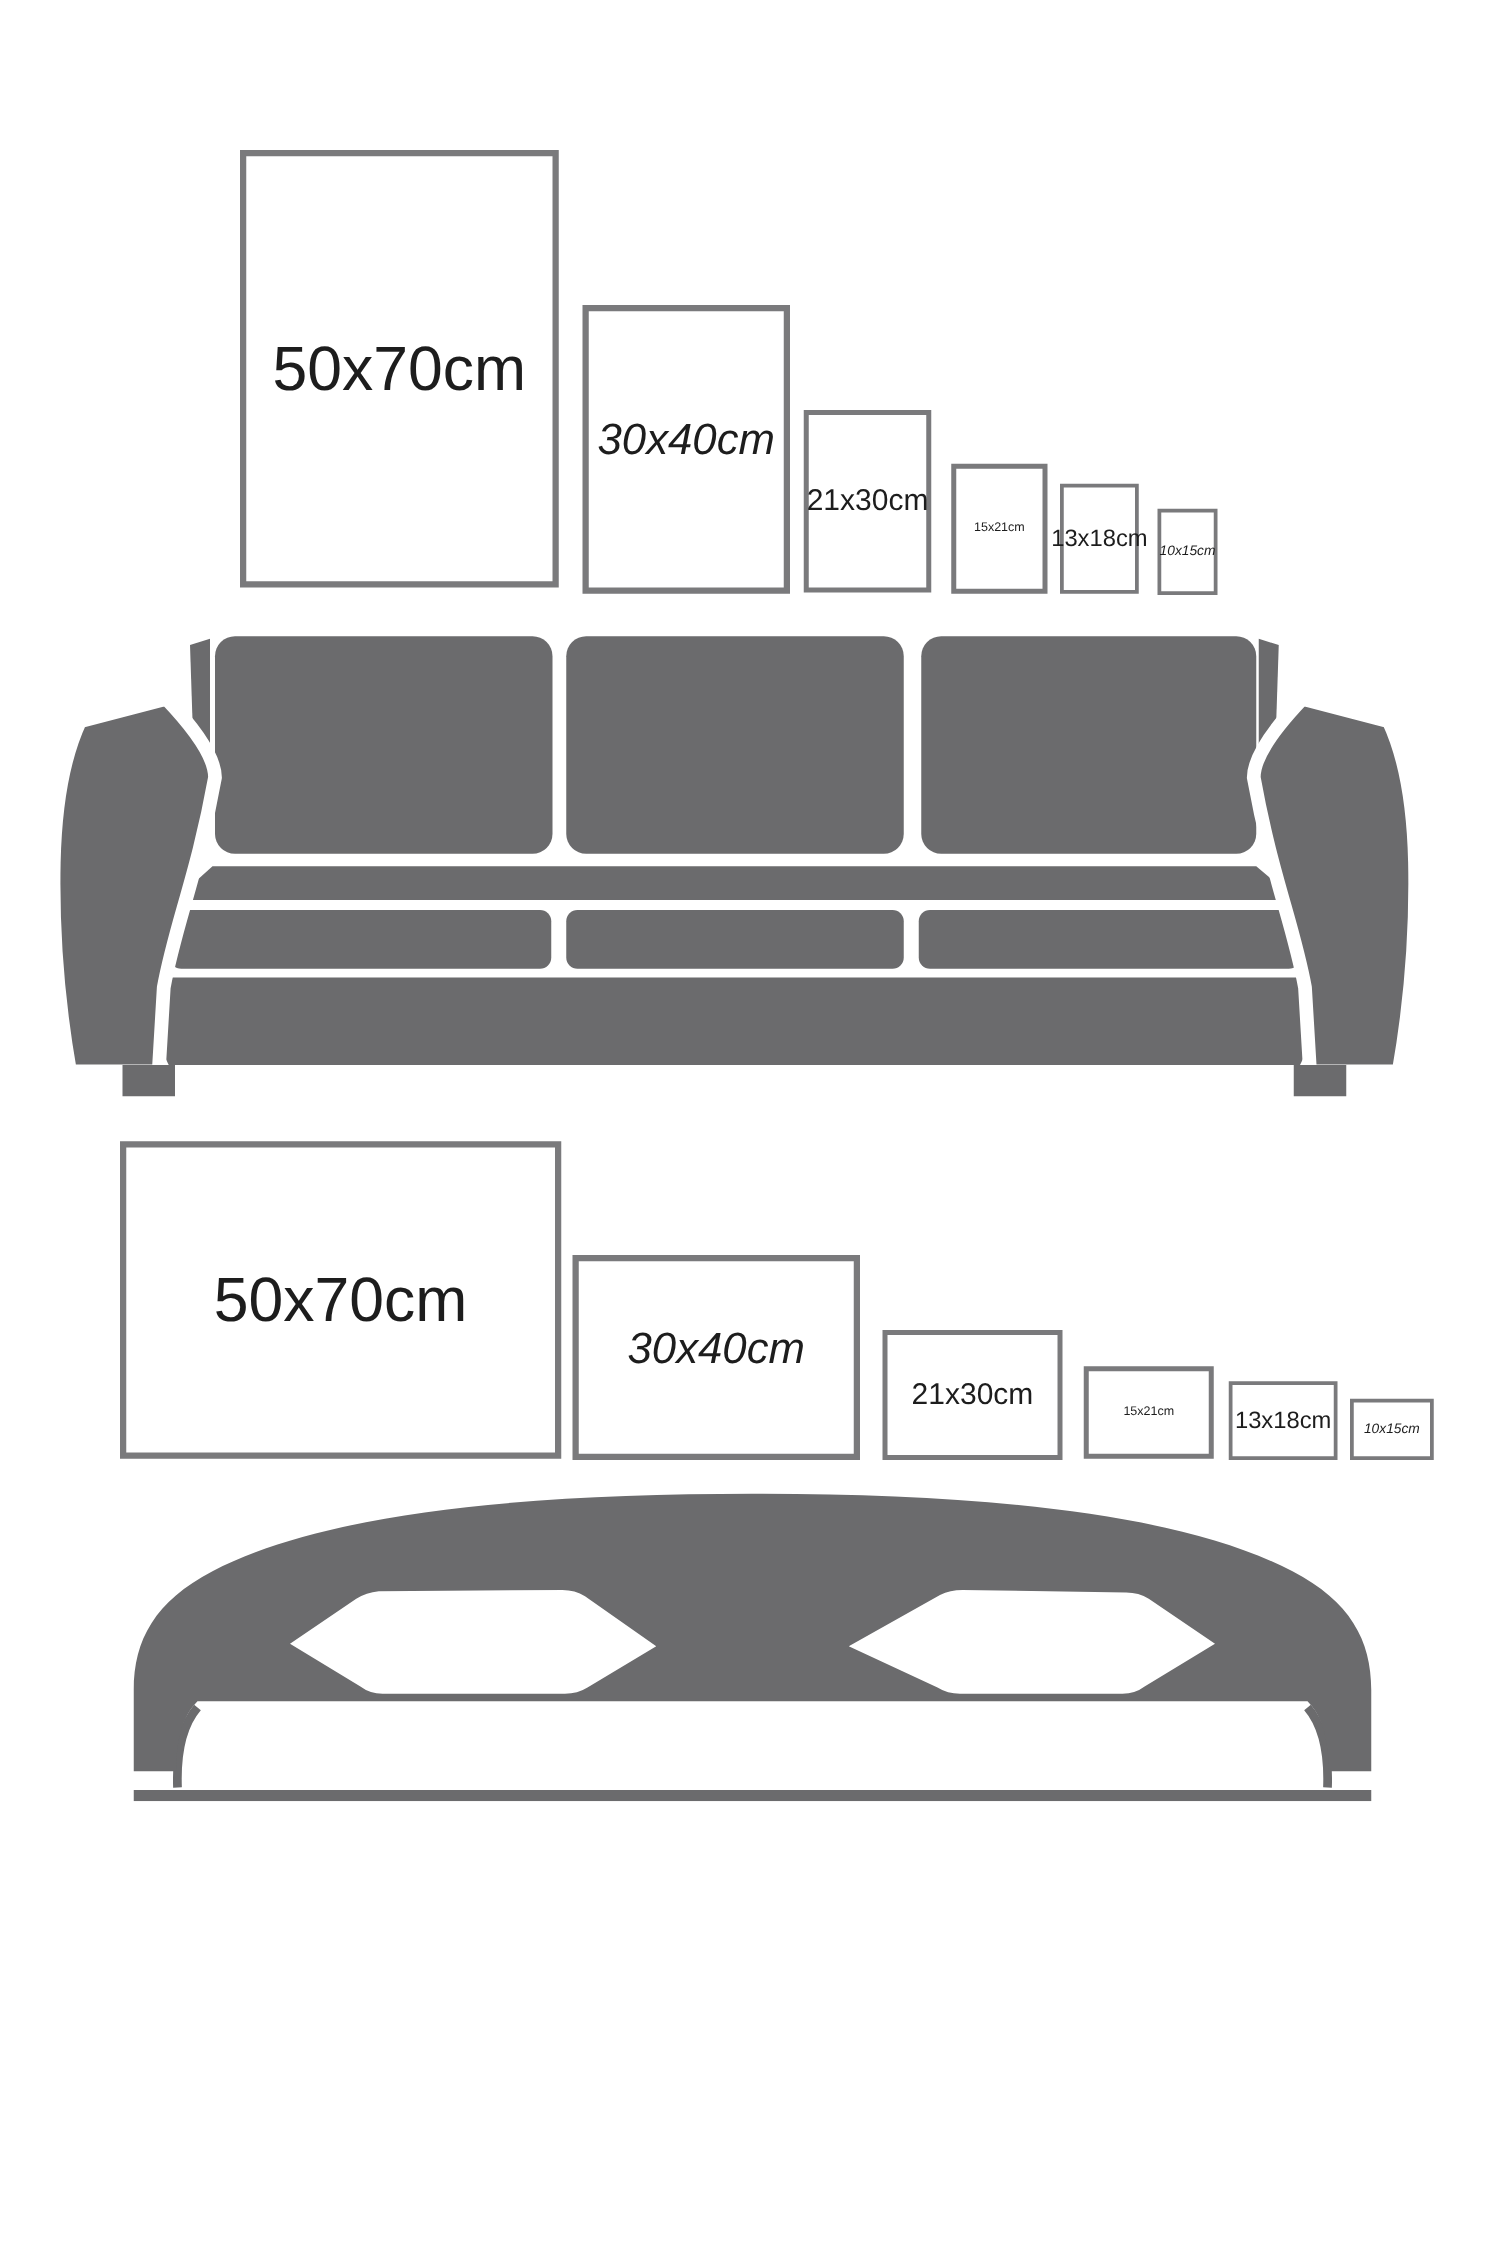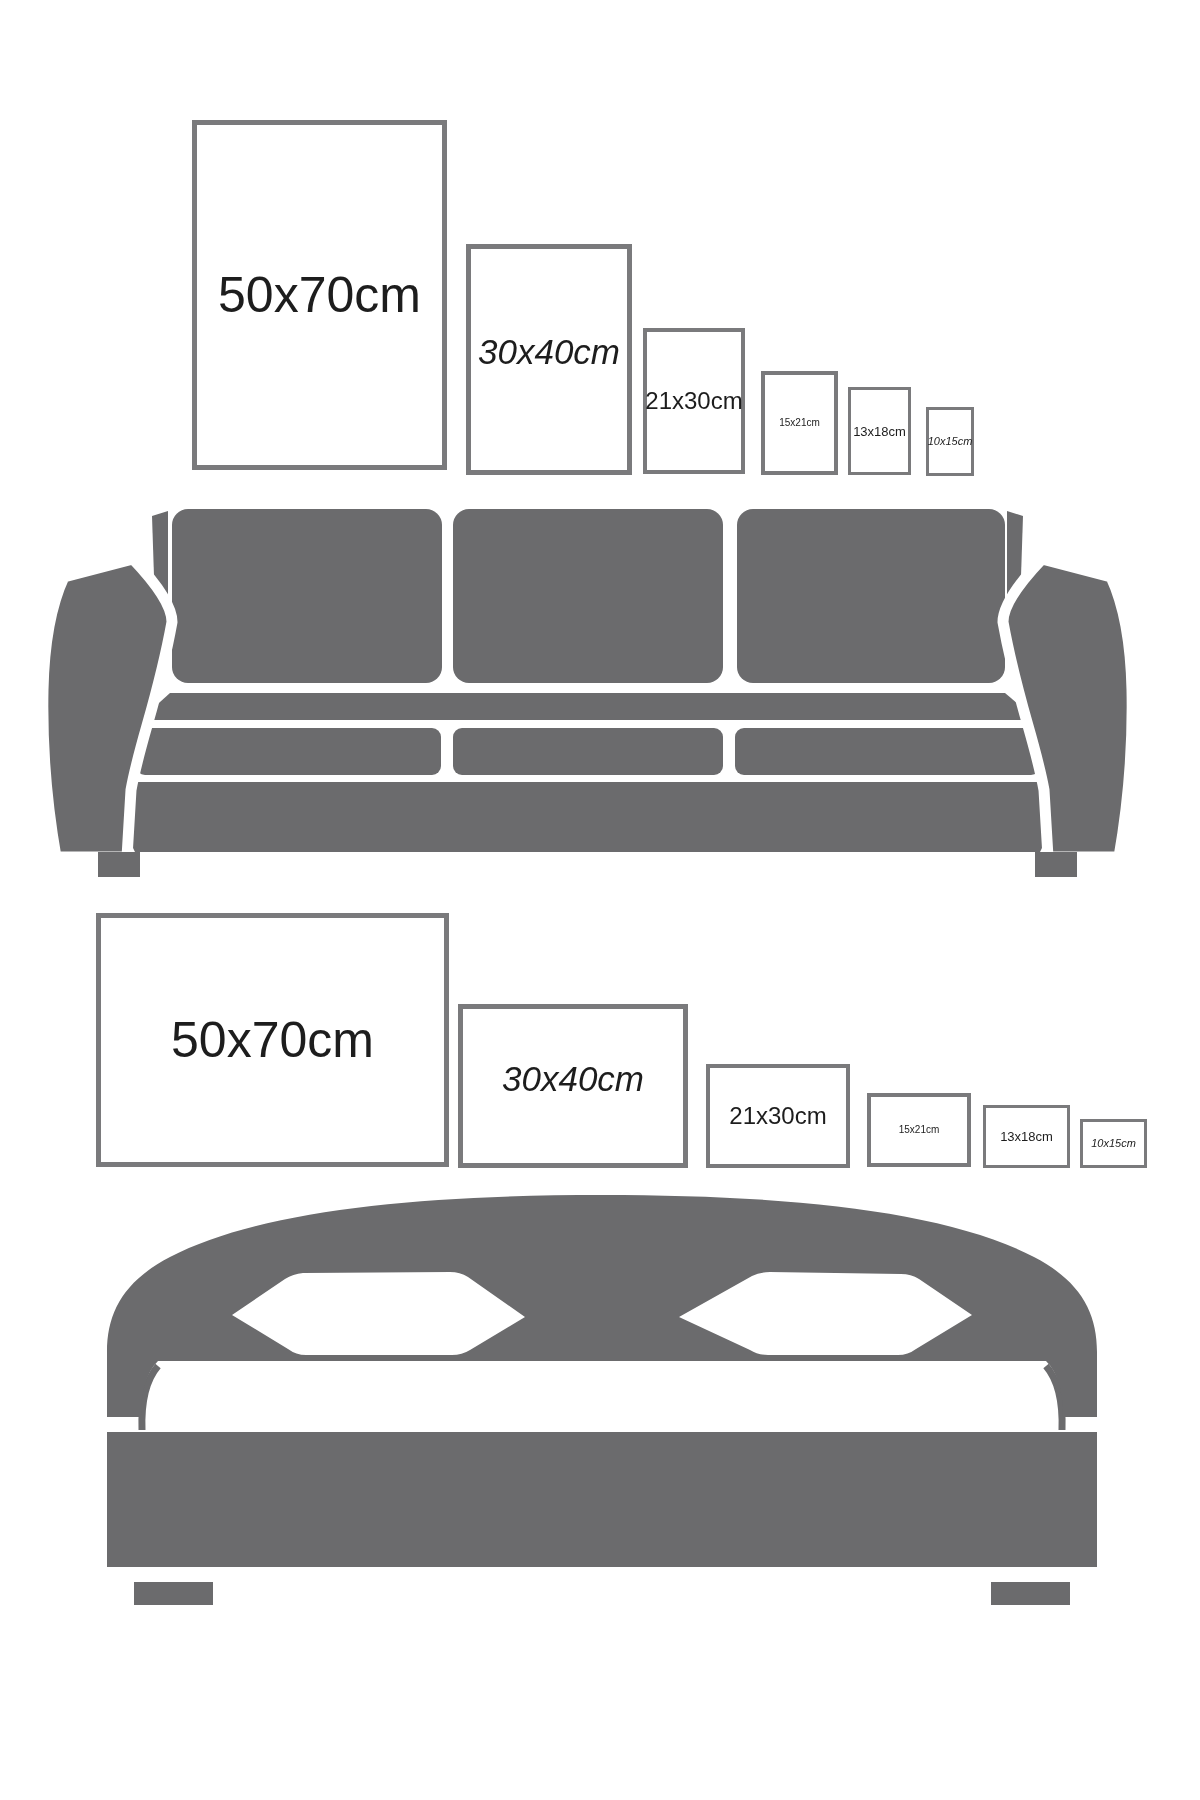--- a/index.html
+++ b/index.html
@@ -1,18 +1,18 @@
 <!DOCTYPE html>
 <html><head>
 <meta charset="utf-8">
 <style>
   html,body{margin:0;padding:0;background:#ffffff;}
   .canvas{
     position:relative;
-    width:1200px;height:1800px;
+    width:1200px;height:1441px;
     background:#ffffff;
     overflow:hidden;
     font-family:"Liberation Sans", sans-serif;
   }
   svg.furniture{position:absolute;left:0;top:0;width:1200px;height:1800px;}
 
   
   .frame{
     position:absolute;
     box-sizing:border-box;
@@ -42,21 +42,21 @@
   .l2{left:706px;top:1064px;width:144px;height:104px;}
   .l3{left:867px;top:1093px;width:104px;height:74px;}
   .l4{left:983px;top:1105px;width:87px;height:63px;}
   .l5{left:1080px;top:1119px;width:67px;height:49px;}
 
   
   .s0{font-size:50px;}
   .s1{font-size:35px;font-style:italic;}
   .s2{font-size:24px;text-align:center;}
   .s3{font-size:10px;}
-  .s4{font-size:13px;}
+  .s4{font-size:19px;}
   .s5{font-size:11px;font-style:italic;}
   .label-high{transform:translateY(-8px);}
 </style>
 </head>
 <body>
 
 <div class="canvas">
 
   <section>
     <div class="frame p0 bw5">

